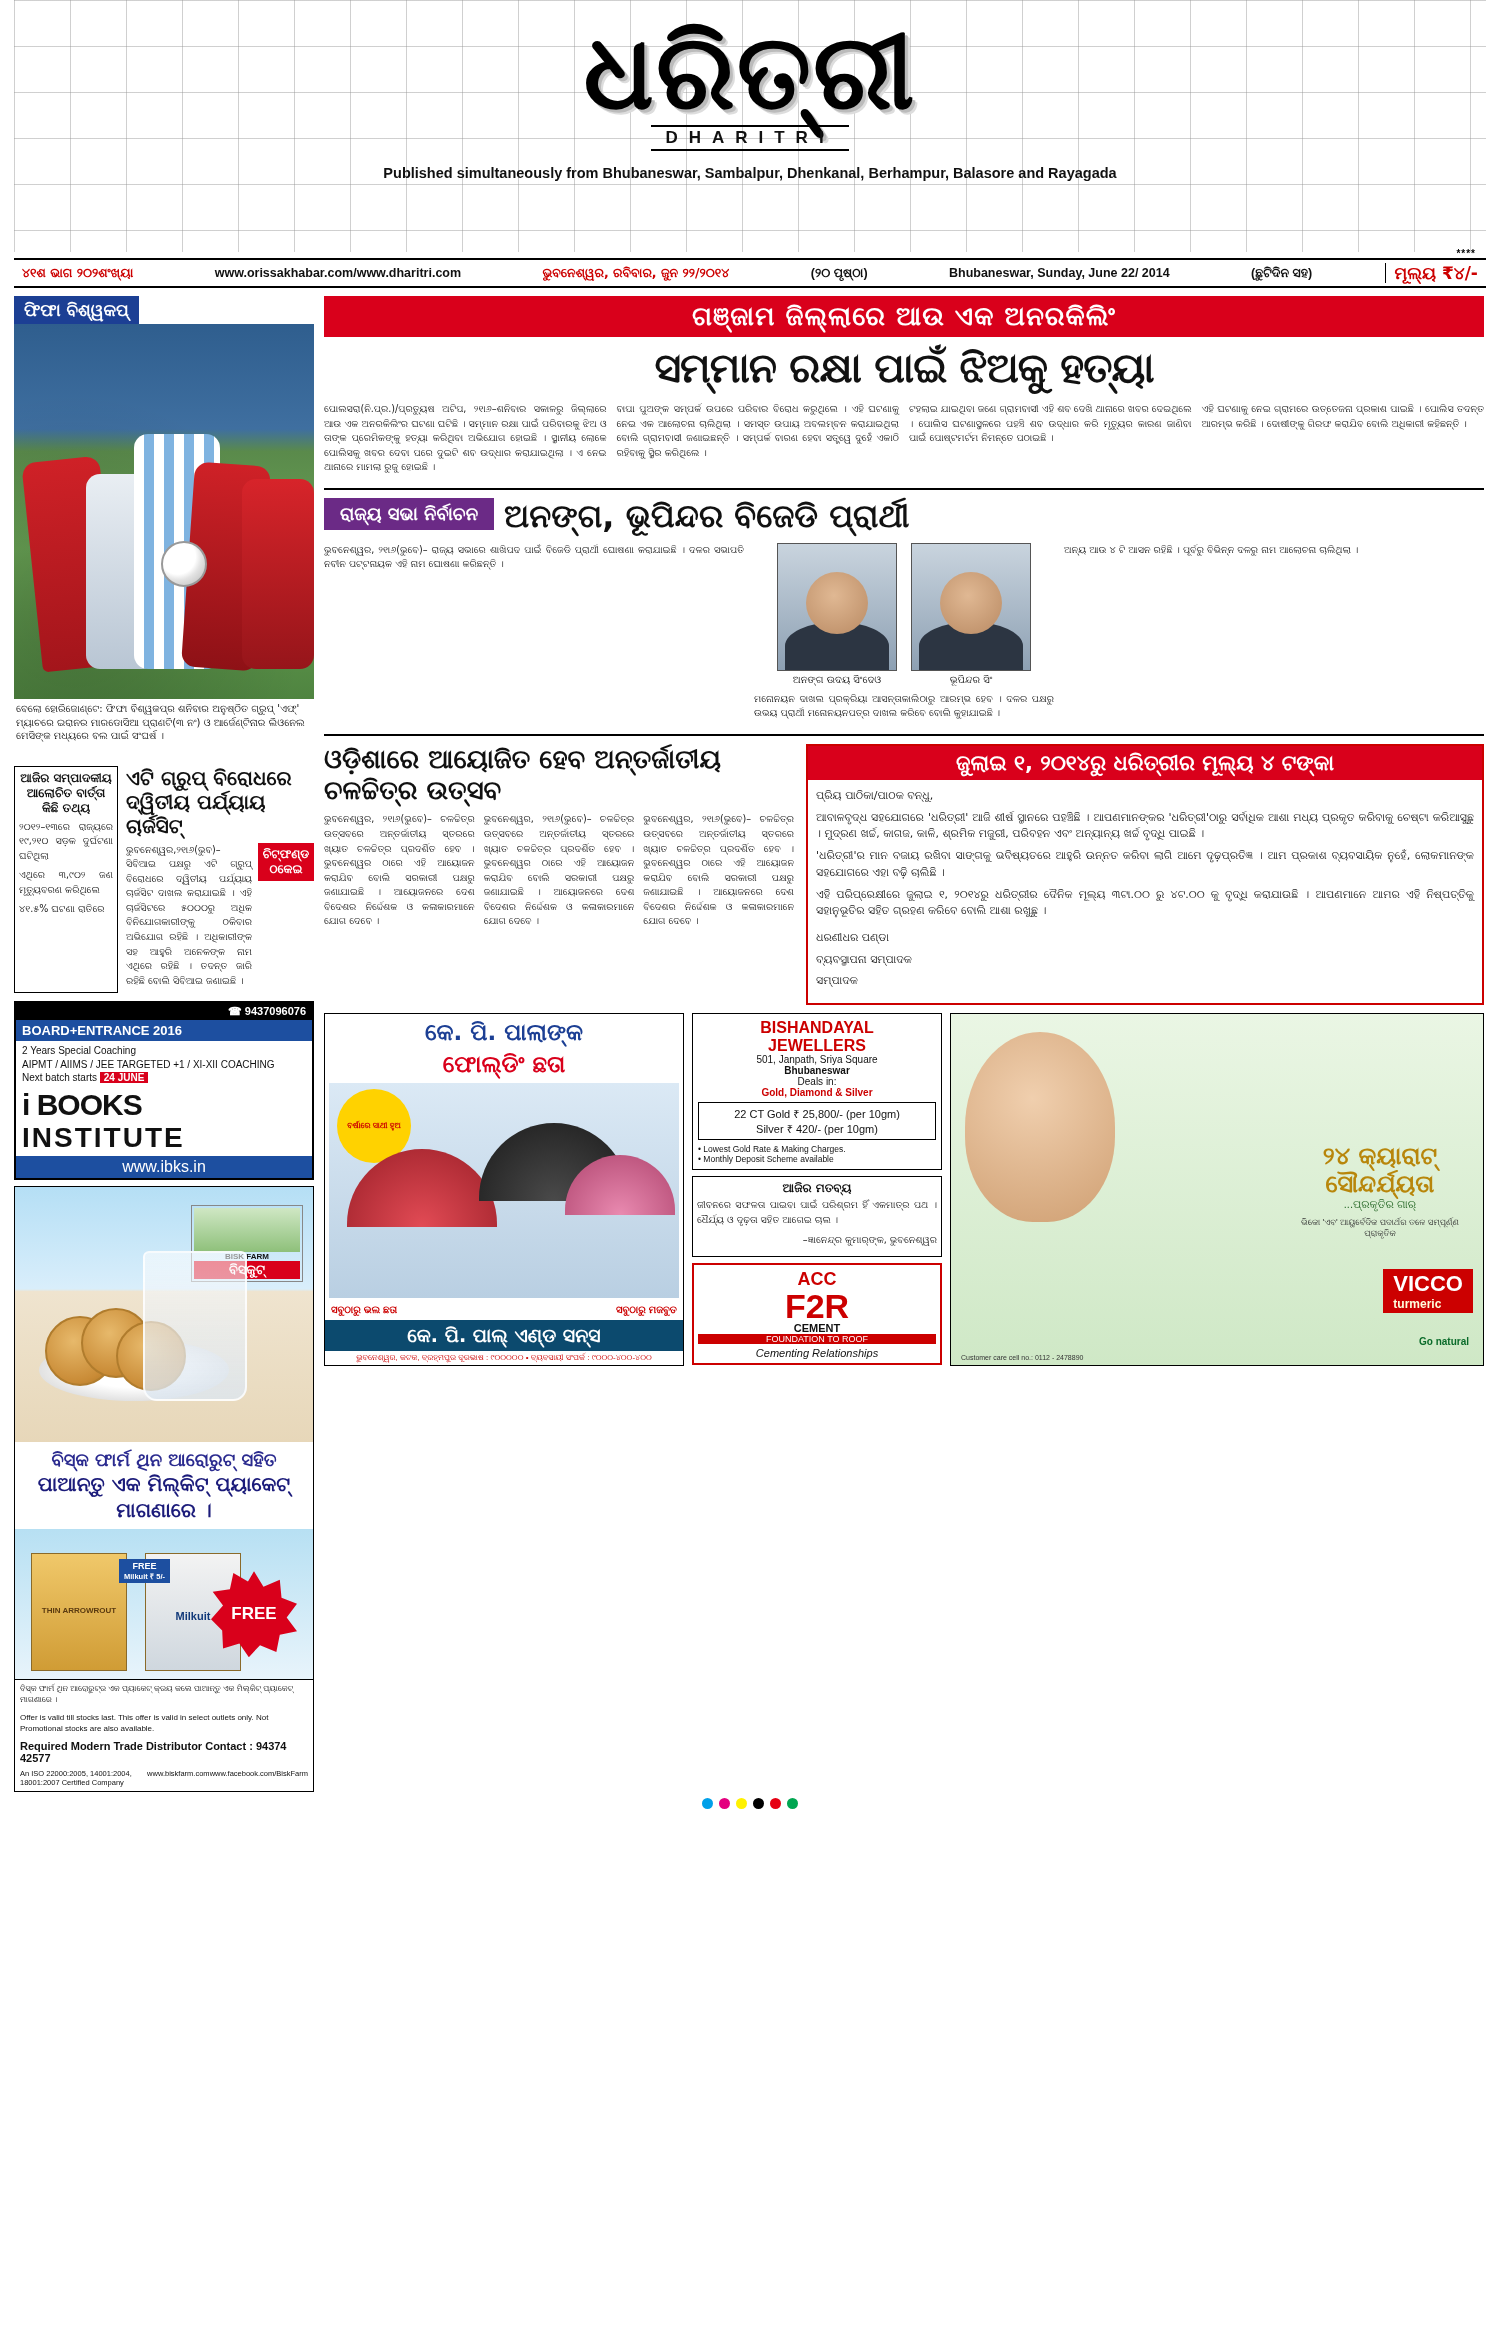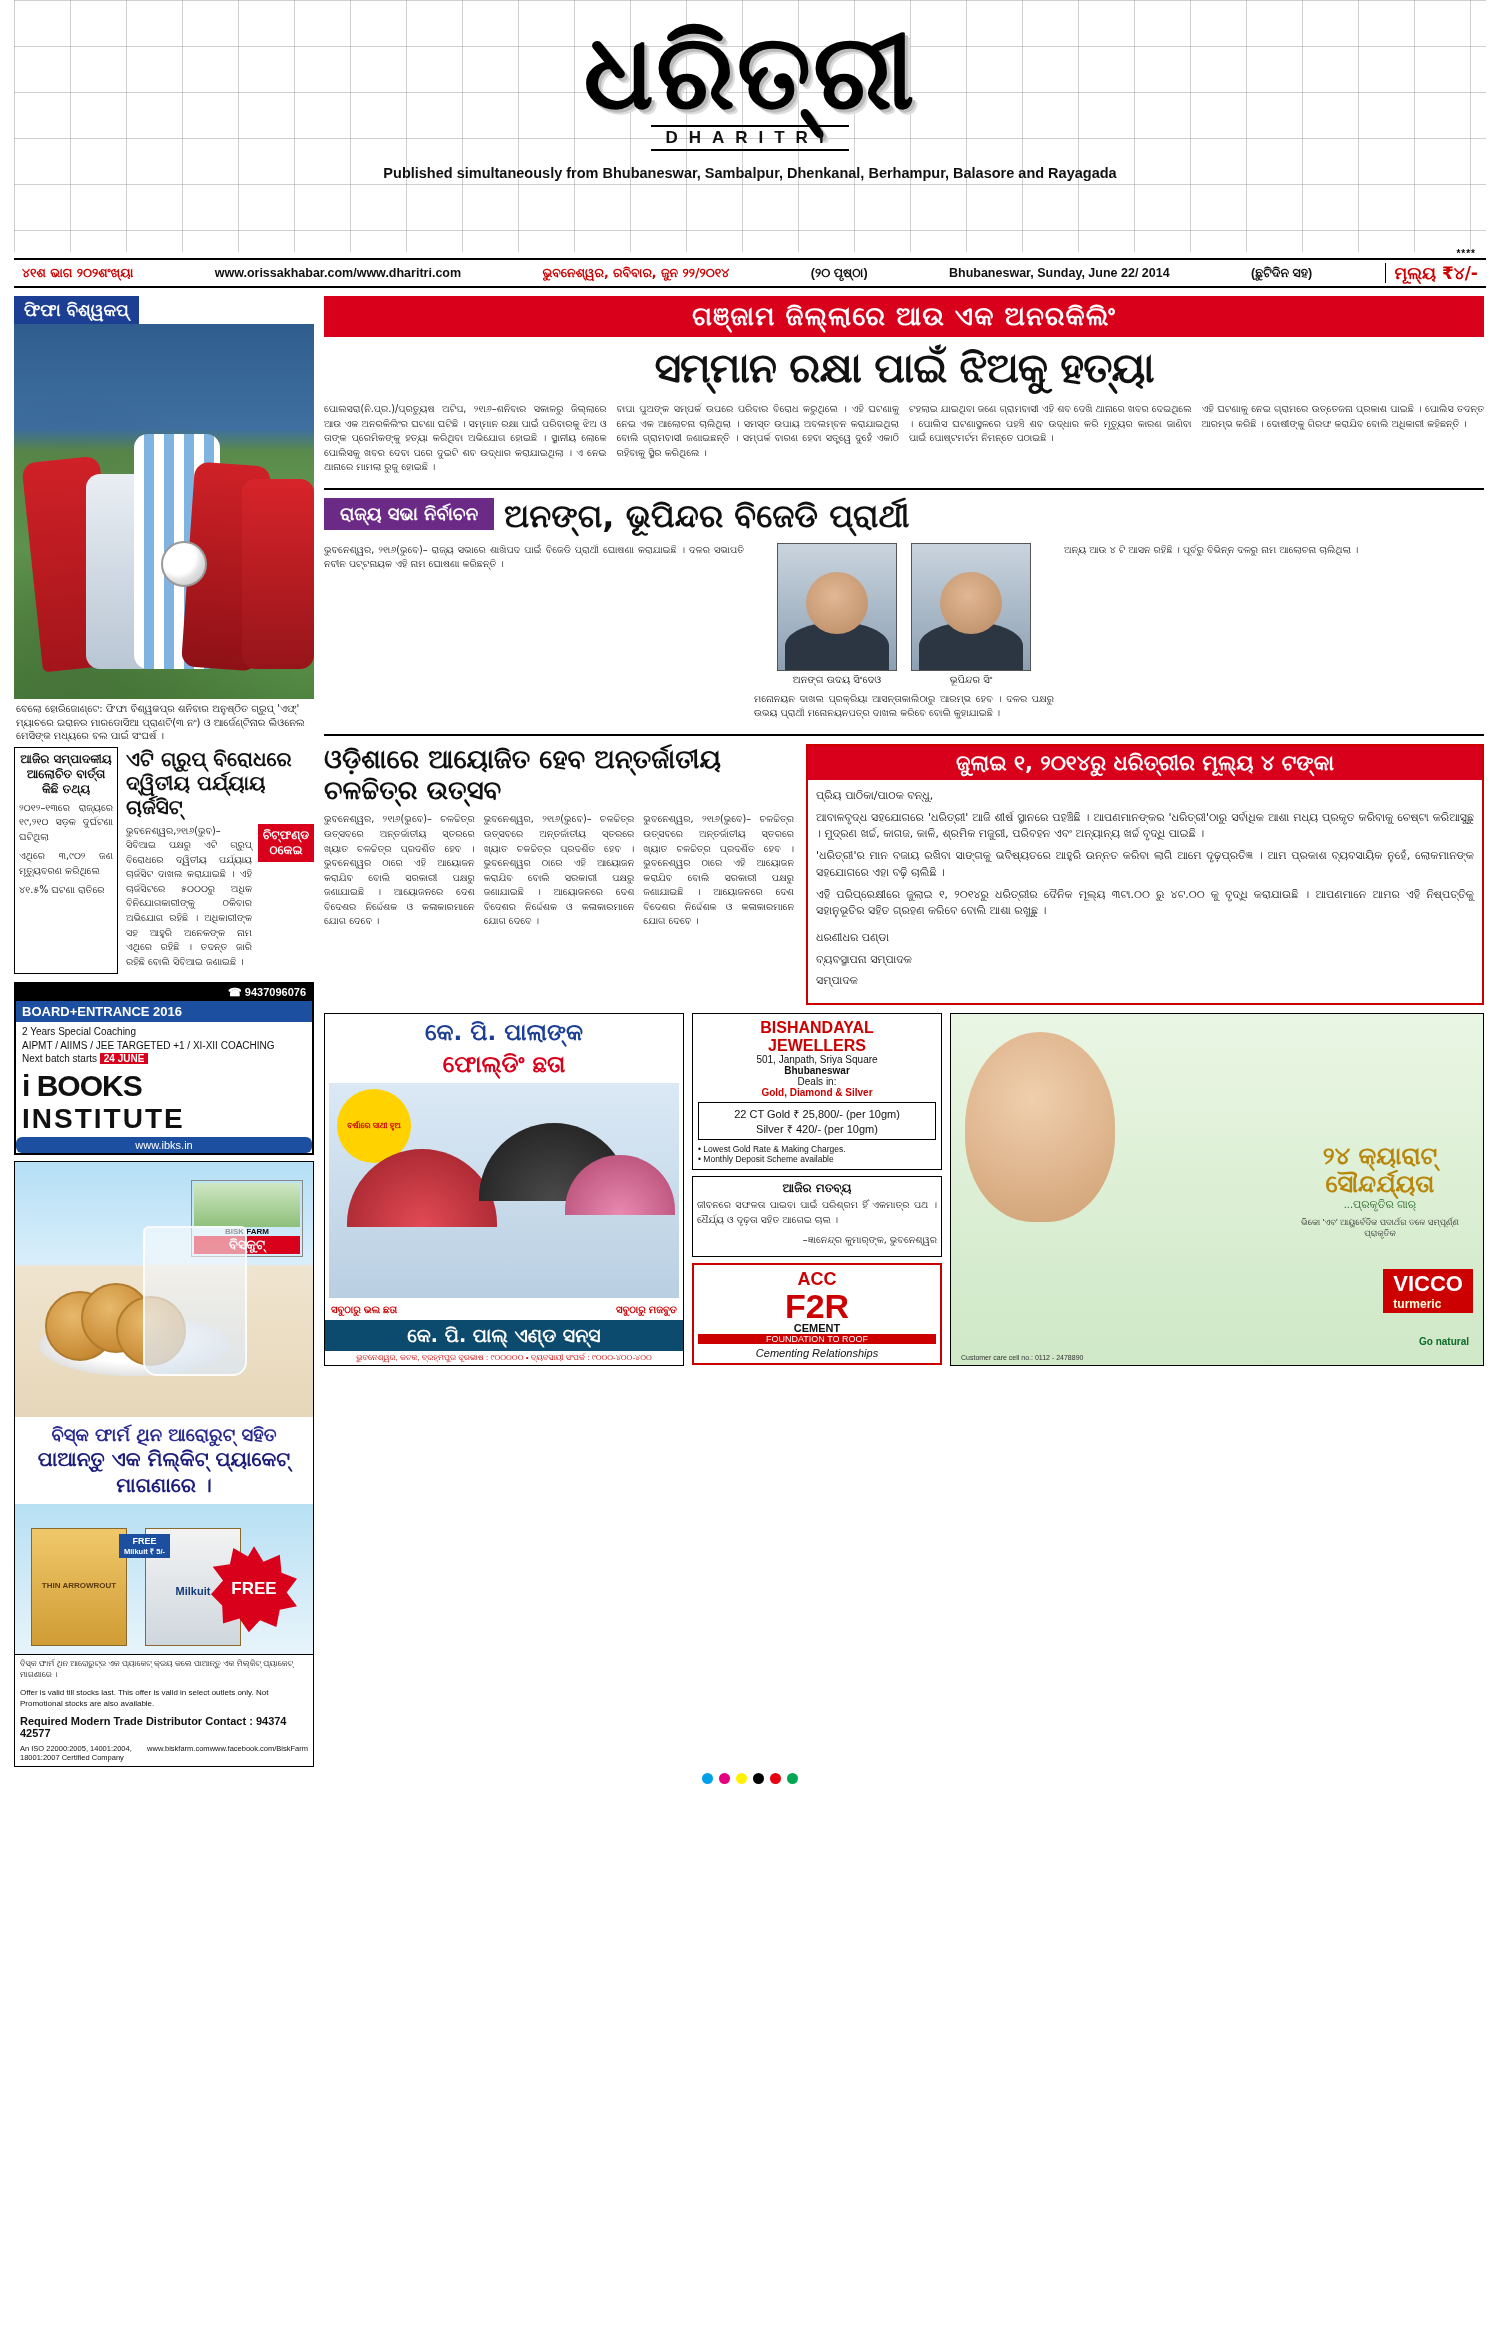--- a/index.html
+++ b/index.html
@@ -146,21 +146,21 @@
   }
 
   
   .ibooks { border:2px solid #000; margin-top:8px; font-size:10px; }
   .ibooks .ph { background:#000; color:#fff; text-align:right; font-weight:bold; padding:2px 6px; font-size:11px;}
   .ibooks .bl { background:#1d4fa0; color:#fff; font-weight:bold; padding:3px 6px; font-size:13px; }
   .ibooks .body { padding:3px 6px; line-height:1.35; }
   .ibooks .badge { background:#d9001b; color:#fff; padding:0 4px; font-weight:bold; }
   .ibooks .brand { font-size:30px; font-weight:bold; letter-spacing:-1px; padding:0 6px; }
   .ibooks .inst { font-size:28px; font-weight:bold; letter-spacing:2px; padding:0 6px 2px;}
-  .ibooks .web { background:#1d4fa0; color:#fff; text-align:center; font-size:11px; padding:2px;border-radius:6px;}
+  .ibooks .web { background:#1d4fa0; color:#fff; text-align:center; font-size:16px; padding:2px;}
 
   .biskfarm-ad { border:1px solid #000; margin-top:6px; }
   .bf-head { display:flex; justify-content:flex-end; padding:4px; }
   .bf-logo { border:1px solid #888; width:112px; text-align:center; font-size:9px; padding:2px;}
   .bf-logo .img { height:44px; background:linear-gradient(#cfe7c4,#8ec07a);}
   .bf-logo .nm { background:#d9001b; color:#fff; font-weight:bold; font-size:13px; padding:1px;}
   .bf-tag { font-family:"DejaVu Sans",sans-serif; font-weight:bold; color:#2a2a8f; text-align:center; font-size:18px; line-height:1.3; padding:6px 4px;}
   .bf-tag .l2{ color:#1b1b7a; font-size:20px;}
   .bf-packs { height:150px; background:linear-gradient(#b7e0f3,#e8f4fb); position:relative;}
   .pack { position:absolute; bottom:8px; width:96px; height:118px; border:1px solid #8a6a2a;
@@ -238,21 +238,21 @@
           <div class="fb-player p2"></div>
           <div class="fb-player p3"></div>
           <div class="fb-player p4"></div>
           <div class="fb-player p5"></div>
           <div class="ball"></div>
         </div>
         <div class="cap">ବେଲୋ ହୋରିଜୋଣ୍ଟେ: ଫିଫା ବିଶ୍ୱକପ୍‌ର ଶନିବାର ଅନୁଷ୍ଠିତ ଗ୍ରୁପ୍‌ 'ଏଫ୍‌' ମ୍ୟାଚରେ ଇରାନର ମାରଡୋସିଆ ପ୍ରାଣଟି(୩ ନଂ) ଓ ଆର୍ଜେଣ୍ଟିନାର ଲିଓନେଲ ମେସିଙ୍କ ମଧ୍ୟରେ ବଲ ପାଇଁ ସଂଘର୍ଷ ।</div>
       </div>
 
       
-      <div style="display:flex; gap:8px; margin-top:4px;">
+      <div style="display:flex; gap:8px; margin-top:23px;">
         <div style="width:104px; border:1px solid #000; padding:4px;">
           <div style="font-family:'DejaVu Sans',sans-serif;font-weight:bold;font-size:12px;text-align:center;line-height:1.25;">ଆଜିର ସମ୍ପାଦକୀୟ ଆଲୋଚିତ ବାର୍ତ୍ତା କିଛି ତଥ୍ୟ</div>
           <div class="tcol" style="margin-top:4px;">
             <p>୨୦୧୨–୧୩ରେ ରାଜ୍ୟରେ ୧୯,୨୧୦ ସଡ଼କ ଦୁର୍ଘଟଣା ଘଟିଥିଲା</p>
             <p>ଏଥିରେ ୩,୯୦୨ ଜଣ ମୃତ୍ୟୁବରଣ କରିଥିଲେ</p>
             <p>୪୧.୫% ଘଟଣା ରାତିରେ</p>
           </div>
         </div>
         <div style="flex:1;">
           <div style="font-family:'DejaVu Sans',sans-serif;font-weight:bold;font-size:20px;line-height:1.2;">ଏଟି ଗ୍ରୁପ୍ ବିରୋଧରେ ଦ୍ୱିତୀୟ ପର୍ଯ୍ୟାୟ ଚାର୍ଜସିଟ୍</div>

